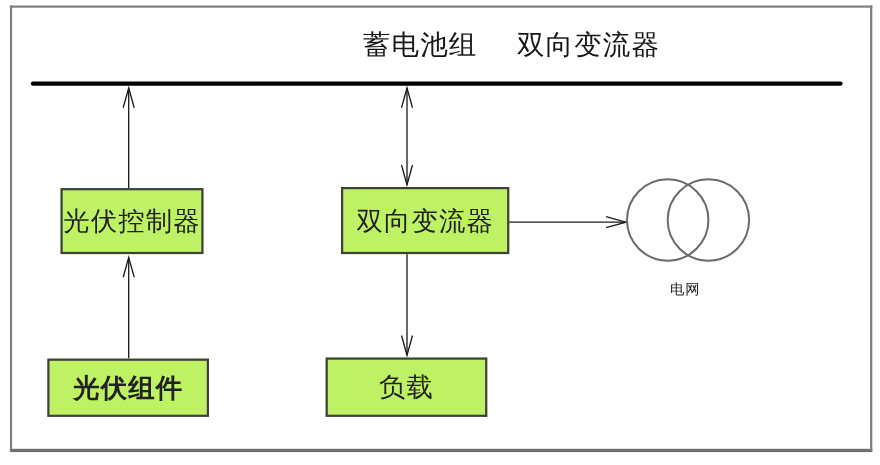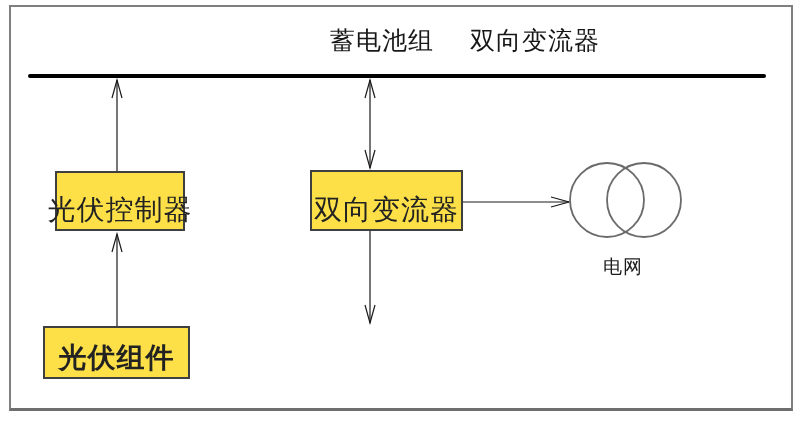--- a/index.html
+++ b/index.html
@@ -48,42 +48,42 @@
   }
   .connector-layer {
     position: absolute;
     left: 0;
     top: 0;
     width: 800px;
     height: 423px;
   }
   .node-box {
     position: absolute;
-    background: #fde047;
+    background: #bef264;
     border: 2px solid #3f3f3f;
     box-sizing: border-box;
     display: flex;
-    align-items: flex-end;
+    align-items: center;
     justify-content: center;
-    font-size: 28px;
+    font-size: 24px;
     letter-spacing: 1px;
     color: #222222;
     white-space: nowrap;
   }
   .box-pv-controller { left: 55px;  top: 171px; width: 130px; height: 60px; }
   .box-converter     { left: 310px; top: 170px; width: 153px; height: 61px; }
   .box-pv-module     { left: 43px;  top: 326px; width: 147px; height: 53px; font-weight: bold; }
   .box-load          { left: 296px; top: 325px; width: 147px; height: 54px; }
   .grid-label {
     position: absolute;
     left: 588px;
     top: 254px;
     width: 70px;
     text-align: center;
-    font-size: 19px;
+    font-size: 13px;
     letter-spacing: 1px;
     color: #1c1c1c;
   }
 </style>
 </head>
 <body>
 
 <div class="canvas">
 
   <div class="frame"></div>
@@ -133,16 +133,19 @@
   </div>
 
   <div class="node-box box-converter">
     <span>双向变流器</span>
   </div>
 
   <div class="node-box box-pv-module">
     <span>光伏组件</span>
   </div>
 
+  <div class="node-box box-load">
+    <span>负载</span>
+  </div>
 
   <div class="grid-label">电网</div>
 
 </div>
 
 </body></html>

